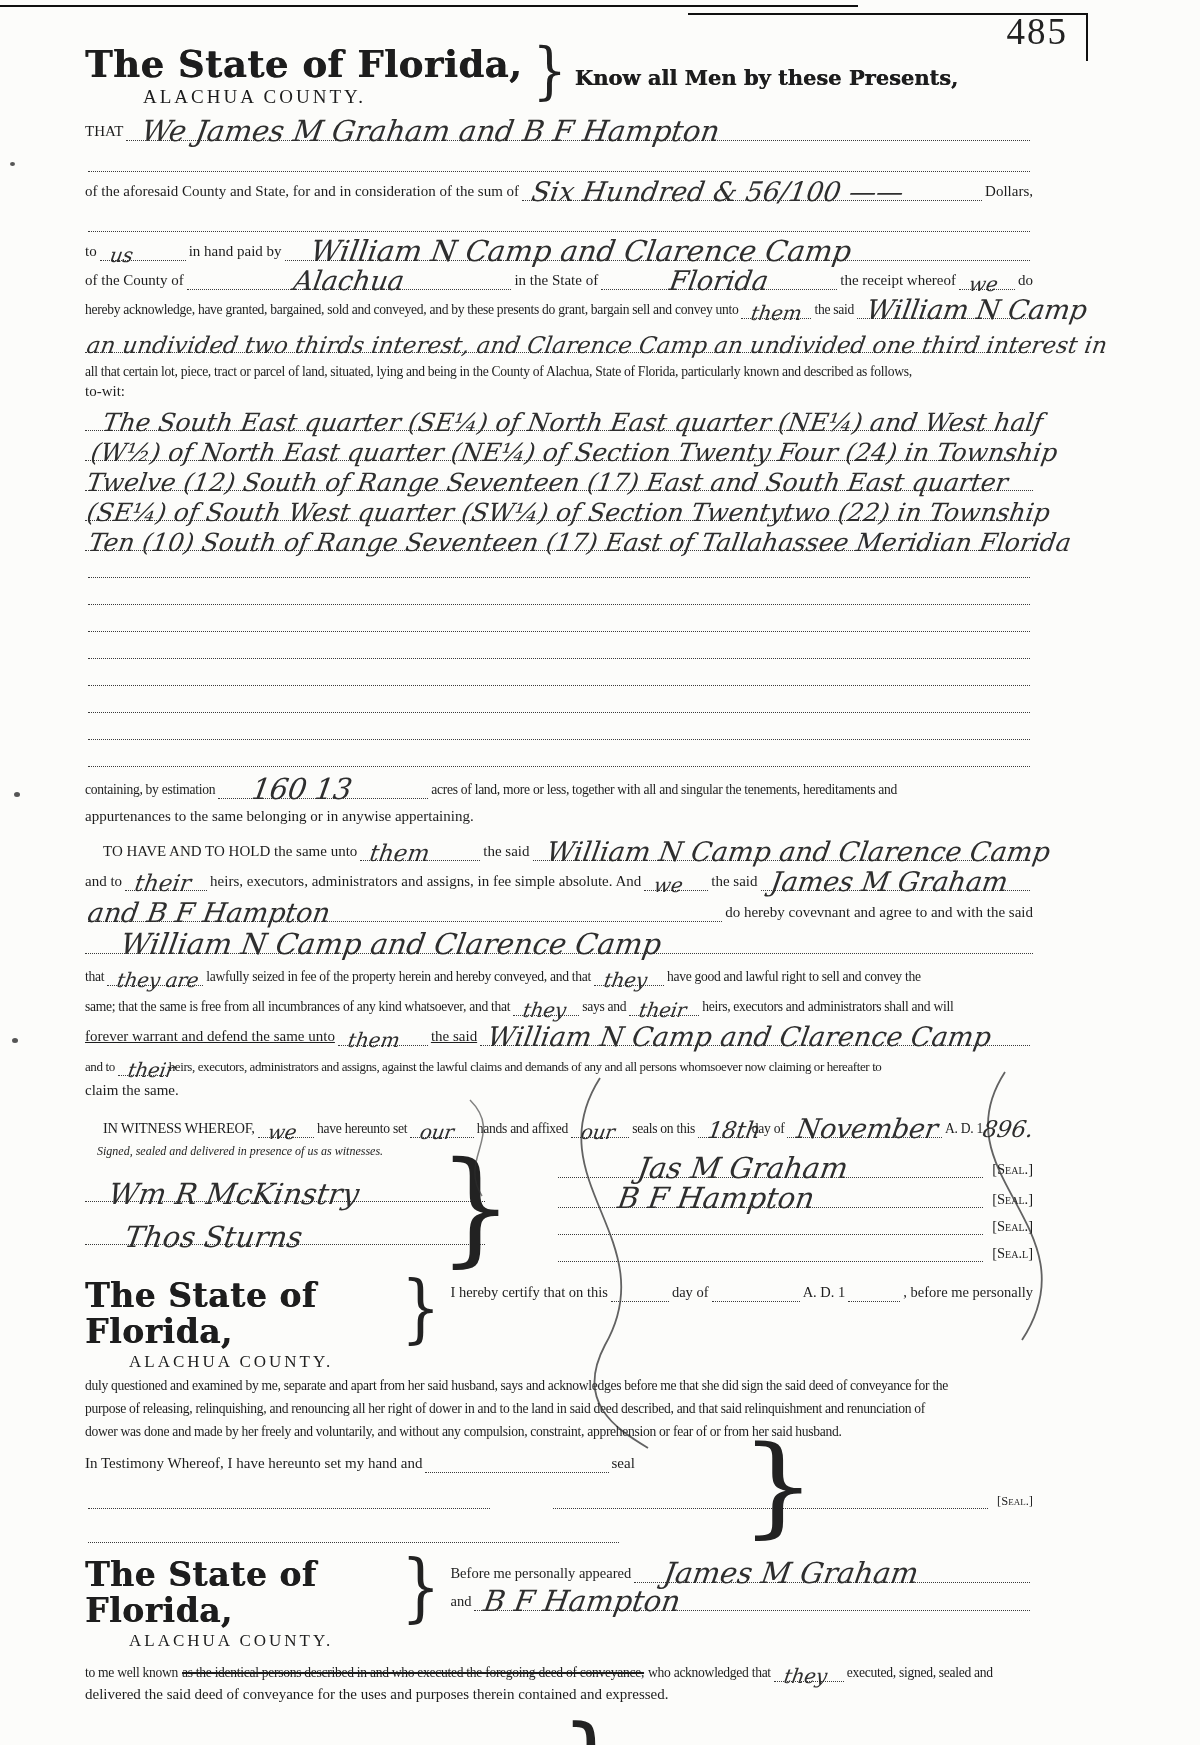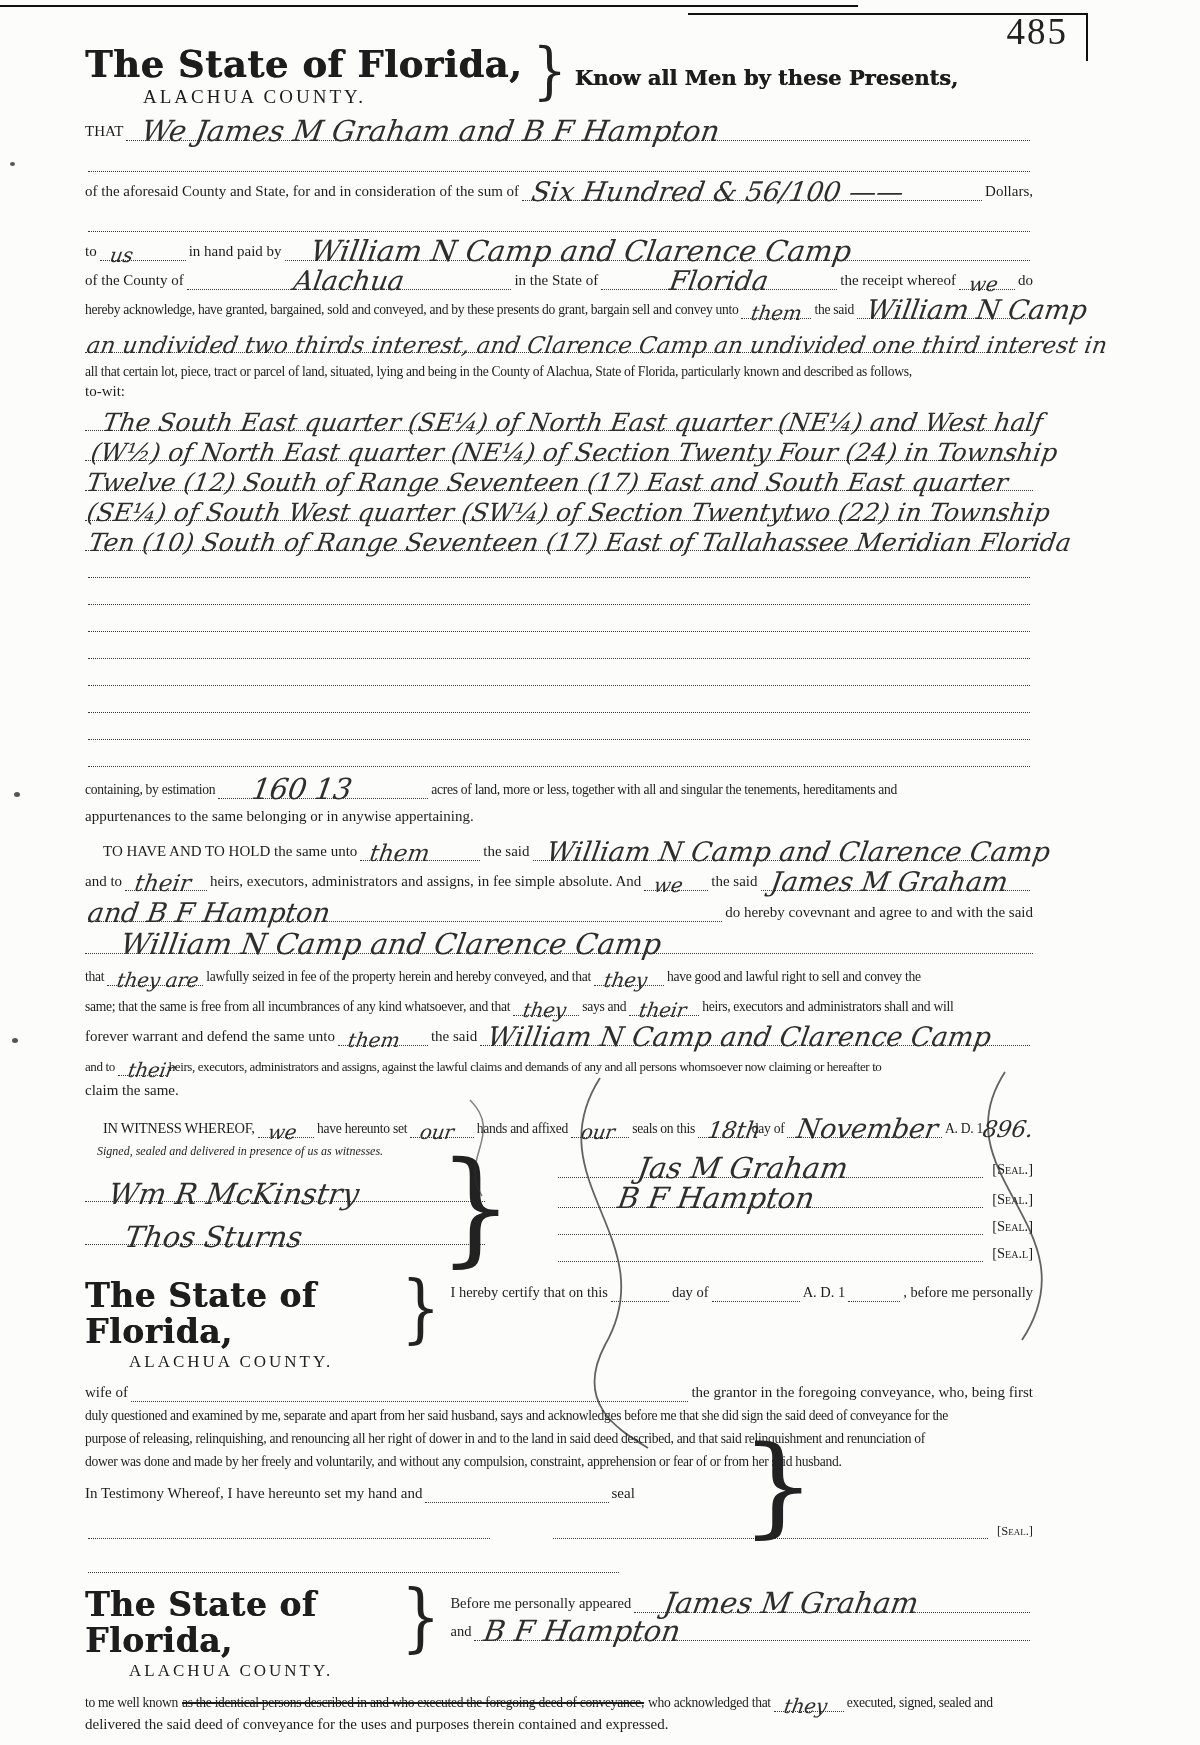--- a/index.html
+++ b/index.html
@@ -266,21 +266,21 @@
       <span class="fill fx" style="width:66px;">
         <span class="hw hw16">they</span>
       </span>
       <span class="lbl">says and</span>
       <span class="fill fx" style="width:70px;">
         <span class="hw hw16">their</span>
       </span>
       <span class="lbl">heirs, executors and administrators shall and will</span>
     </div>
 
-    <div class="line" style="margin-top:4px;">
+    <div class="line" style="margin-top:4px;text-decoration:underline;">
       <span class="lbl">forever warrant and defend the same unto</span>
       <span class="fill fx" style="width:90px;">
         <span class="hw hw16">them</span>
       </span>
       <span class="lbl">the said</span>
       <span class="fill">
         <span class="hw hw26" style="left:8px;">William N Camp and Clarence Camp</span>
       </span>
     </div>
 
@@ -368,25 +368,20 @@
             <span class="fill fx" style="width:58px;"></span>
             <span class="lbl">day of</span>
             <span class="fill"></span>
             <span class="lbl">A. D. 1</span>
             <span class="fill fx" style="width:52px;"></span>
             <span class="lbl">, before me personally</span>
           </div>
         </div>
       </div>
 
-      <div class="line" style="margin-top:6px;height:24px;">
-        <span class="lbl">wife of</span>
-        <span class="fill"></span>
-        <span class="lbl">the grantor in the foregoing conveyance, who, being first</span>
-      </div>
       <div class="line cond" style="height:23px;">
         <span class="lbl">duly questioned and examined by me, separate and apart from her said husband, says and acknowledges before me that she did sign the said deed of conveyance for the</span>
       </div>
       <div class="line cond" style="height:23px;">
         <span class="lbl">purpose of releasing, relinquishing, and renouncing all her right of dower in and to the land in said deed described, and that said relinquishment and renunciation of</span>
       </div>
       <div class="line cond" style="height:23px;">
         <span class="lbl">dower was done and made by her freely and voluntarily, and without any compulsion, constraint, apprehension or fear of or from her said husband.</span>
       </div>
 

